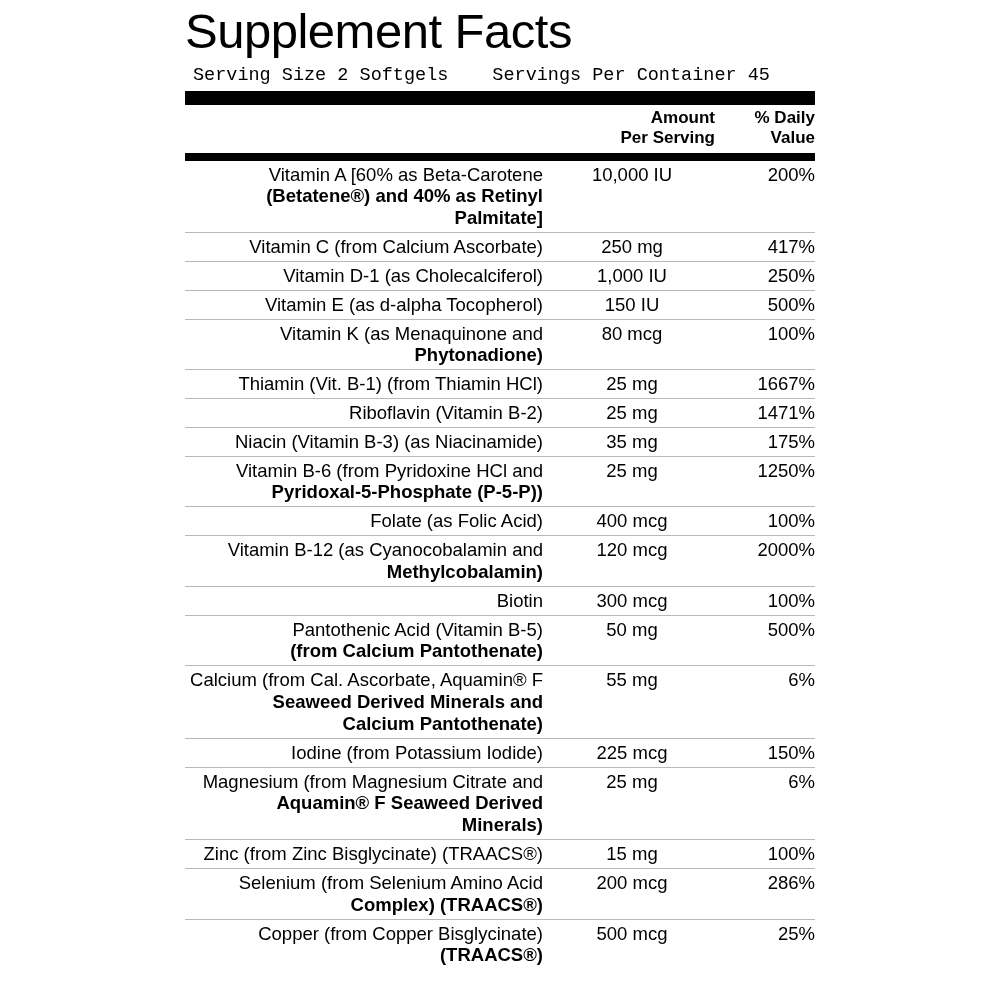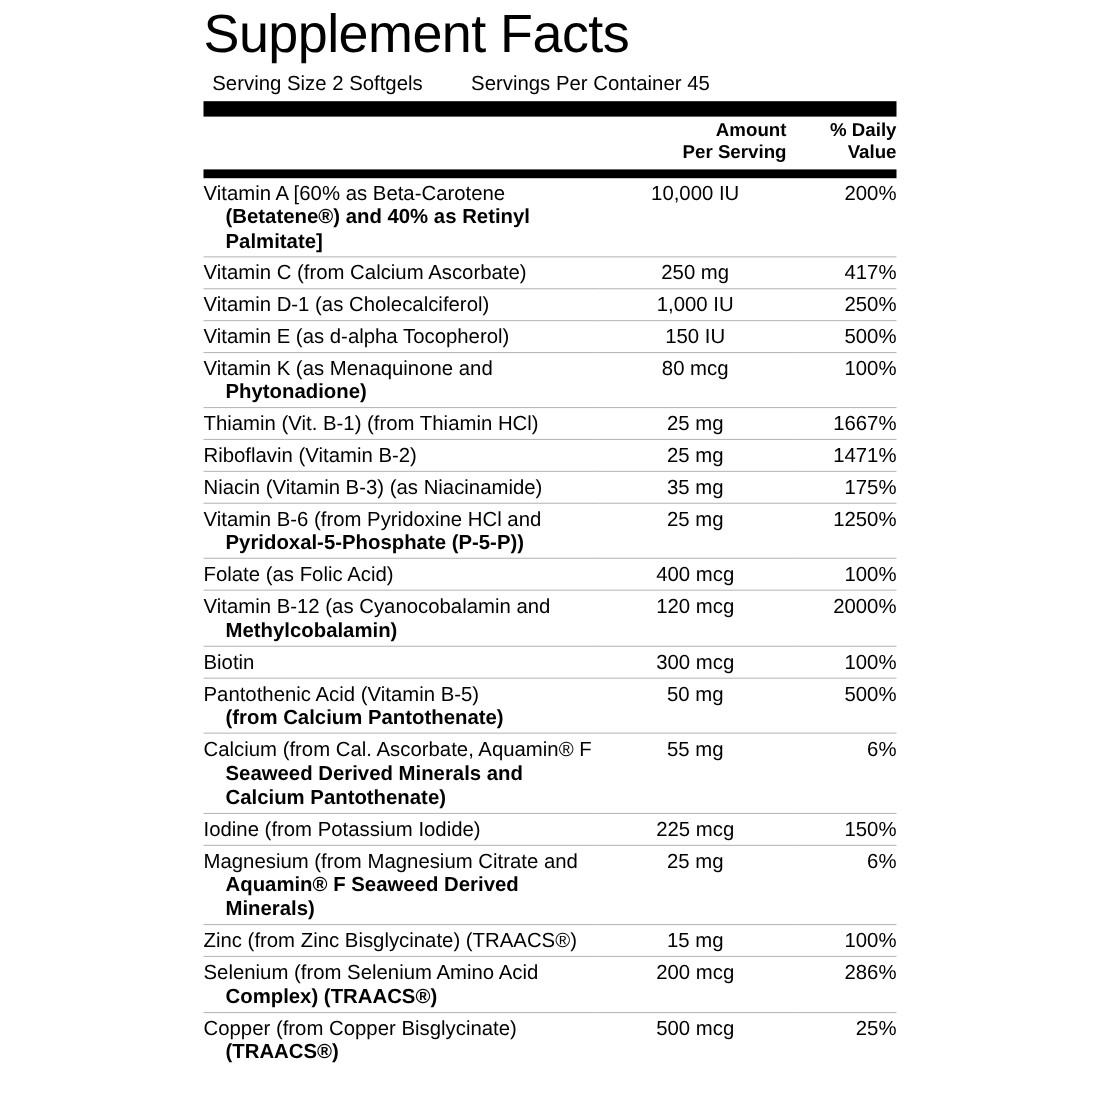--- a/index.html
+++ b/index.html
@@ -26,20 +26,21 @@
     line-height: 1.05;
     margin: 6px 0 0 0;
     white-space: nowrap;
   }
   .serving-line {
     display: flex;
     font-size: 18.5px;
     margin-top: 8px;
     padding-left: 8px;
     white-space: nowrap;
+    font-family: Liberation Mono, monospace;
   }
   .serving-line .ss { }
   .serving-line .spc { display: inline-block; width: 44px; }
   .rule-thick {
     height: 14px;
     background: #000;
     margin-top: 5px;
   }
   .rule-med {
     height: 8px;
@@ -73,20 +74,21 @@
   }
   table.facts td {
     vertical-align: top;
     padding: 3px 0 3px 0;
     border-bottom: 1px solid #b9b9b9;
   }
   table.facts tr:last-child td { border-bottom: none; margin-top: 11px; }
   td.nutrient {
     padding-left: 8px;
     padding-right: 4px;
+    text-align: right;
   }
   td.amt {
     width: 178px;
     text-align: center;
     padding-right: 6px;
     white-space: nowrap;
   }
   td.dv {
     width: 94px;
     text-align: right;

